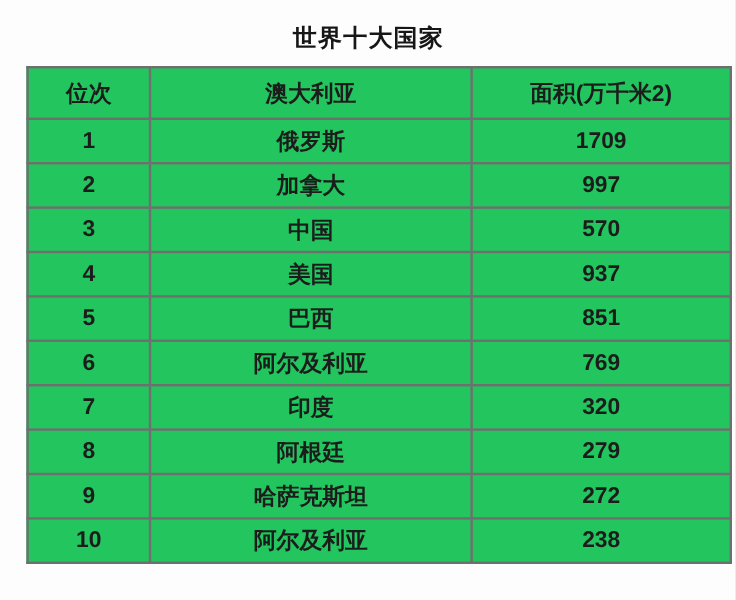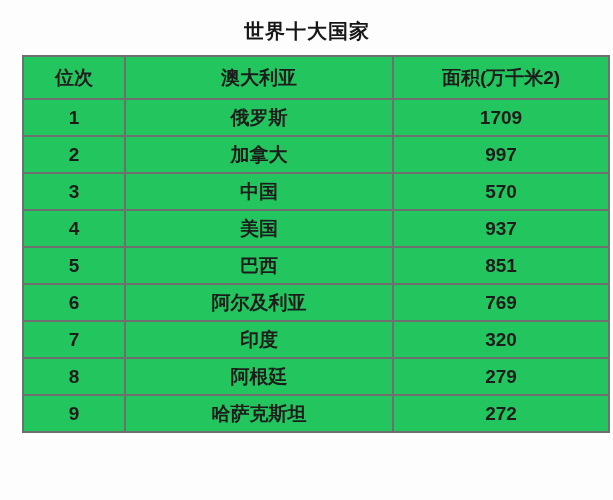--- a/index.html
+++ b/index.html
@@ -107,16 +107,21 @@
       <tr>
         <td>8</td>
         <td>阿根廷</td>
         <td>279</td>
       </tr>
       <tr>
         <td>9</td>
         <td>哈萨克斯坦</td>
         <td>272</td>
       </tr>
+      <tr>
+        <td>10</td>
+        <td>阿尔及利亚</td>
+        <td>238</td>
+      </tr>
     </tbody>
   </table>
 
 </div>
 
 </body></html>

